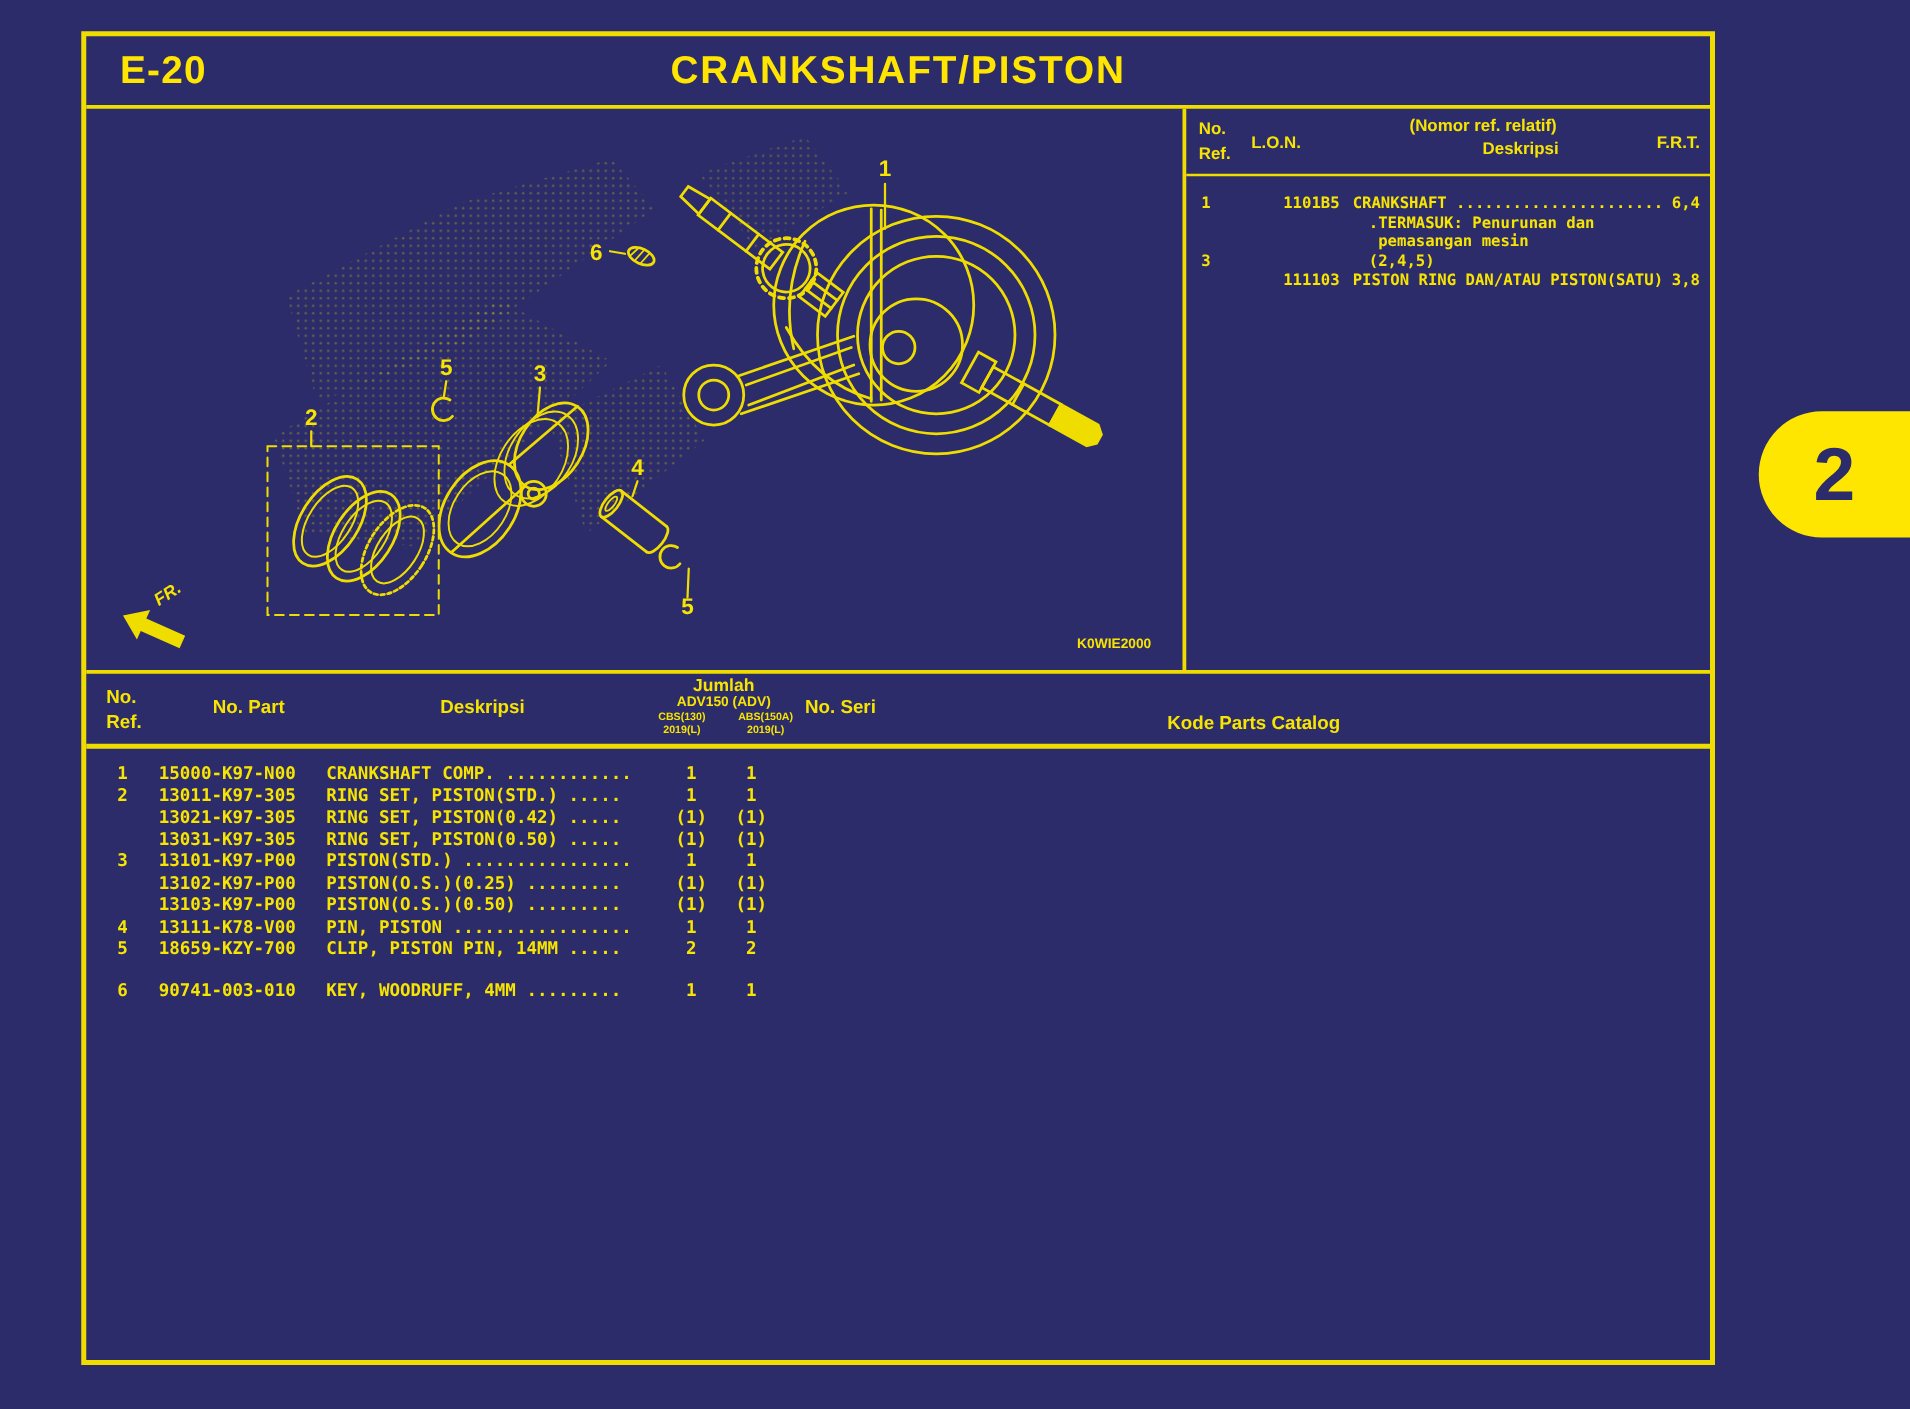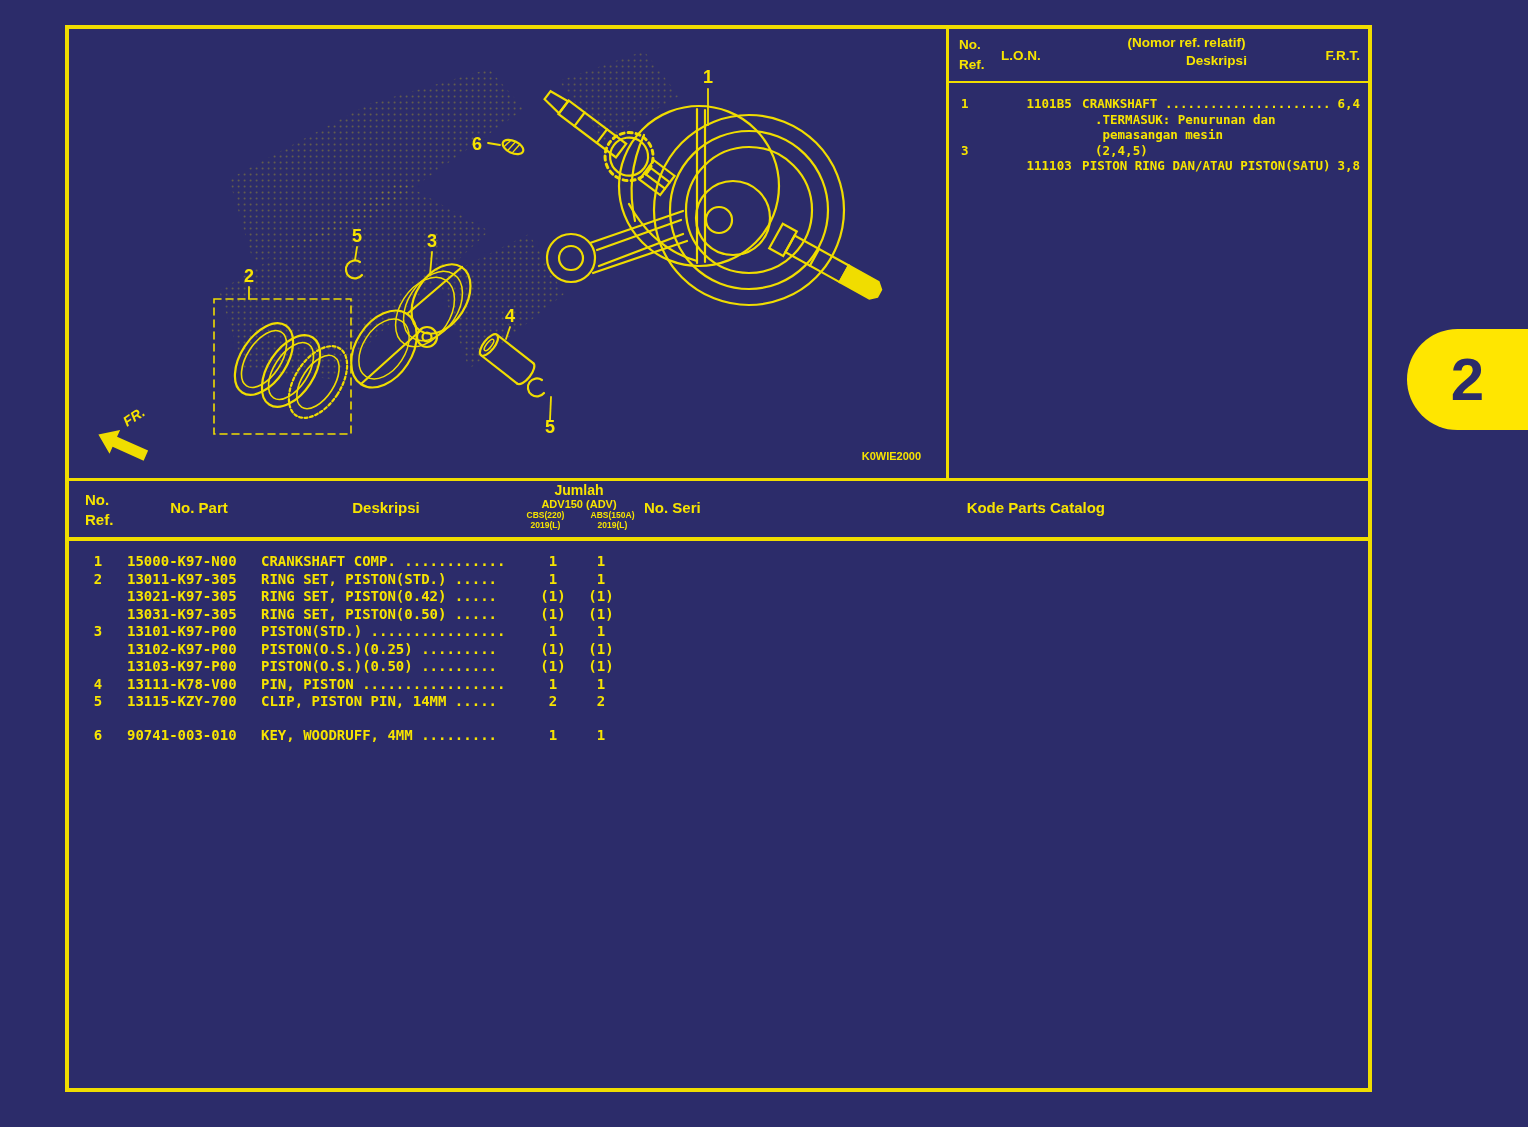--- a/index.html
+++ b/index.html
@@ -54,21 +54,21 @@
   .parts-head{position:relative;height:56px;border-bottom:4px solid #f0dd00;color:#f7e400;font-weight:bold;}
   .ph-noref{position:absolute;left:16px;top:9px;font-size:15px;line-height:1.35;}
   .ph-part{position:absolute;left:69px;width:122px;top:18px;text-align:center;font-size:15px;}
   .ph-desk{position:absolute;left:247px;width:140px;top:18px;text-align:center;font-size:15px;}
   .ph-jumlah{position:absolute;left:443px;width:134px;top:2px;text-align:center;}
   .ph-jumlah .l1{font-size:14px;line-height:15px;}
   .ph-jumlah .l2{font-size:11px;line-height:12px;}
   .ph-vars{display:flex;}
   .ph-vars div{width:67px;font-size:8.5px;line-height:10px;}
   .ph-seri{position:absolute;left:575px;width:122px;top:18px;font-size:15px;}
-  .ph-kode{position:absolute;left:832px;width:204px;top:18px;text-align:right;font-size:15px;}
+  .ph-kode{position:absolute;left:832px;width:204px;top:31px;text-align:center;font-size:15px;}
   
   .parts-body{
     padding-top:12px;color:#f7e400;
     font-family:"DejaVu Sans Mono",monospace;font-weight:bold;font-size:14px;
   }
   .p-row{display:flex;line-height:17.5px;white-space:pre;}
   .pr-ref{width:58px;text-align:center;}
   .pr-part{width:134px;}
   .pr-desc{width:268px;}
   .pr-q1{width:48px;text-align:center;}
@@ -80,20 +80,24 @@
     background:#ffe600;border-radius:51px 0 0 51px;
     display:flex;align-items:center;justify-content:center;
     color:#2c2c6a;font-size:60px;font-weight:bold;
   }
 </style>
 </head>
 <body>
 
 <div class="frame">
 
+  <div class="header-band">
+    <div class="page-code">E-20</div>
+    <div class="page-title">CRANKSHAFT/PISTON</div>
+  </div>
 
   <div class="main-area">
 
     <div class="diagram-wrap">
       <svg width="877" height="449" viewBox="0 0 877 449">
         <defs>
           <pattern id="halftone" width="6" height="6" patternUnits="userSpaceOnUse">
             <circle cx="1.6" cy="1.6" r="1" fill="#f0dd00" opacity="0.55"></circle>
           </pattern>
         </defs>
@@ -264,21 +268,21 @@
       <div>No.</div>
       <div>Ref.</div>
     </div>
     <div class="ph-part">No. Part</div>
     <div class="ph-desk">Deskripsi</div>
     <div class="ph-jumlah">
       <div class="l1">Jumlah</div>
       <div class="l2">ADV150 (ADV)</div>
       <div class="ph-vars">
         <div>
-          <div>CBS(220)</div>
+          <div>CBS(130)</div>
           <div>2019(L)</div>
         </div>
         <div>
           <div>ABS(150A)</div>
           <div>2019(L)</div>
         </div>
       </div>
     </div>
     <div class="ph-seri">No. Seri</div>
     <div class="ph-kode">Kode Parts Catalog</div>
@@ -303,21 +307,21 @@
     <div class="p-row">
       <span class="pr-ref"></span><span class="pr-part">13102-K97-P00</span><span class="pr-desc">PISTON(O.S.)(0.25) .........</span><span class="pr-q1">(1)</span><span class="pr-q2">(1)</span>
     </div>
     <div class="p-row">
       <span class="pr-ref"></span><span class="pr-part">13103-K97-P00</span><span class="pr-desc">PISTON(O.S.)(0.50) .........</span><span class="pr-q1">(1)</span><span class="pr-q2">(1)</span>
     </div>
     <div class="p-row">
       <span class="pr-ref">4</span><span class="pr-part">13111-K78-V00</span><span class="pr-desc">PIN, PISTON .................</span><span class="pr-q1">1</span><span class="pr-q2">1</span>
     </div>
     <div class="p-row">
-      <span class="pr-ref">5</span><span class="pr-part">13115-KZY-700</span><span class="pr-desc">CLIP, PISTON PIN, 14MM .....</span><span class="pr-q1">2</span><span class="pr-q2">2</span>
+      <span class="pr-ref">5</span><span class="pr-part">18659-KZY-700</span><span class="pr-desc">CLIP, PISTON PIN, 14MM .....</span><span class="pr-q1">2</span><span class="pr-q2">2</span>
     </div>
     <div class="p-row row-gap">
       <span class="pr-ref">6</span><span class="pr-part">90741-003-010</span><span class="pr-desc">KEY, WOODRUFF, 4MM .........</span><span class="pr-q1">1</span><span class="pr-q2">1</span>
     </div>
   </div>
 </div>
 
 <div class="tab-2">2</div>
 
 </body></html>

